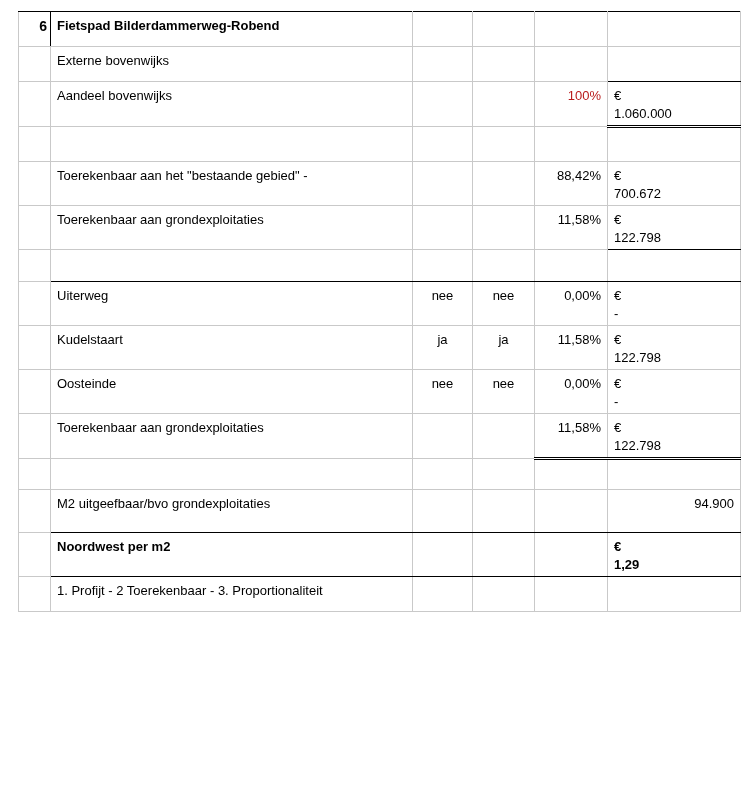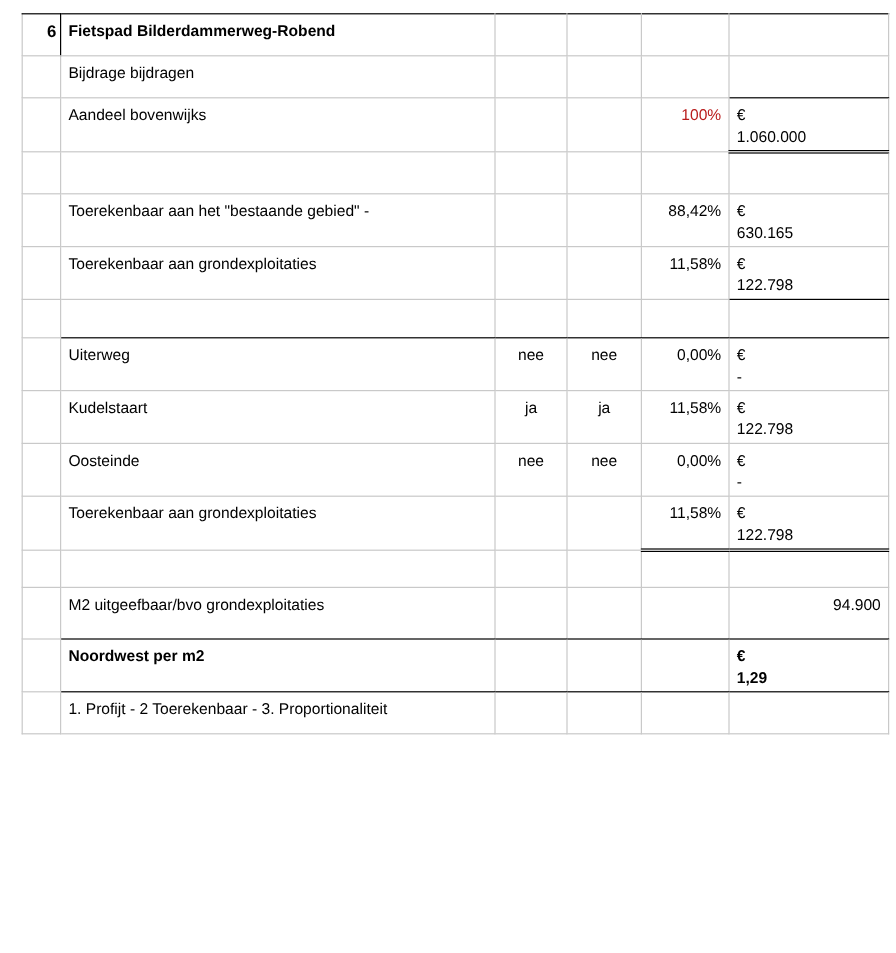--- a/index.html
+++ b/index.html
@@ -41,21 +41,21 @@
     <td class="btk b">Fietspad Bilderdammerweg-Robend</td>
     <td class="btk"></td>
     <td class="btk"></td>
     <td class="btk"></td>
     <td class="btk"></td>
   </tr>
 
 
   <tr style="height:35px">
     <td></td>
-    <td>Bijdrage bijdragen</td>
+    <td>Externe bovenwijks</td>
     <td></td>
     <td></td>
     <td></td>
     <td class="bbk"></td>
   </tr>
 
   <tr style="height:43px">
     <td></td>
     <td>Aandeel bovenwijks</td>
     <td></td>
@@ -77,21 +77,21 @@
   </tr>
 
   <tr style="height:44px">
     <td></td>
     <td>Toerekenbaar aan het "bestaande gebied" -</td>
     <td></td>
     <td></td>
     <td class="ra">88,42%</td>
     <td class="eu">
       <div>€</div>
-      <div>630.165</div>
+      <div>700.672</div>
     </td>
   </tr>
 
   <tr style="height:38px">
     <td></td>
     <td>Toerekenbaar aan grondexploitaties</td>
     <td></td>
     <td></td>
     <td class="ra">11,58%</td>
     <td class="eu bbk">

